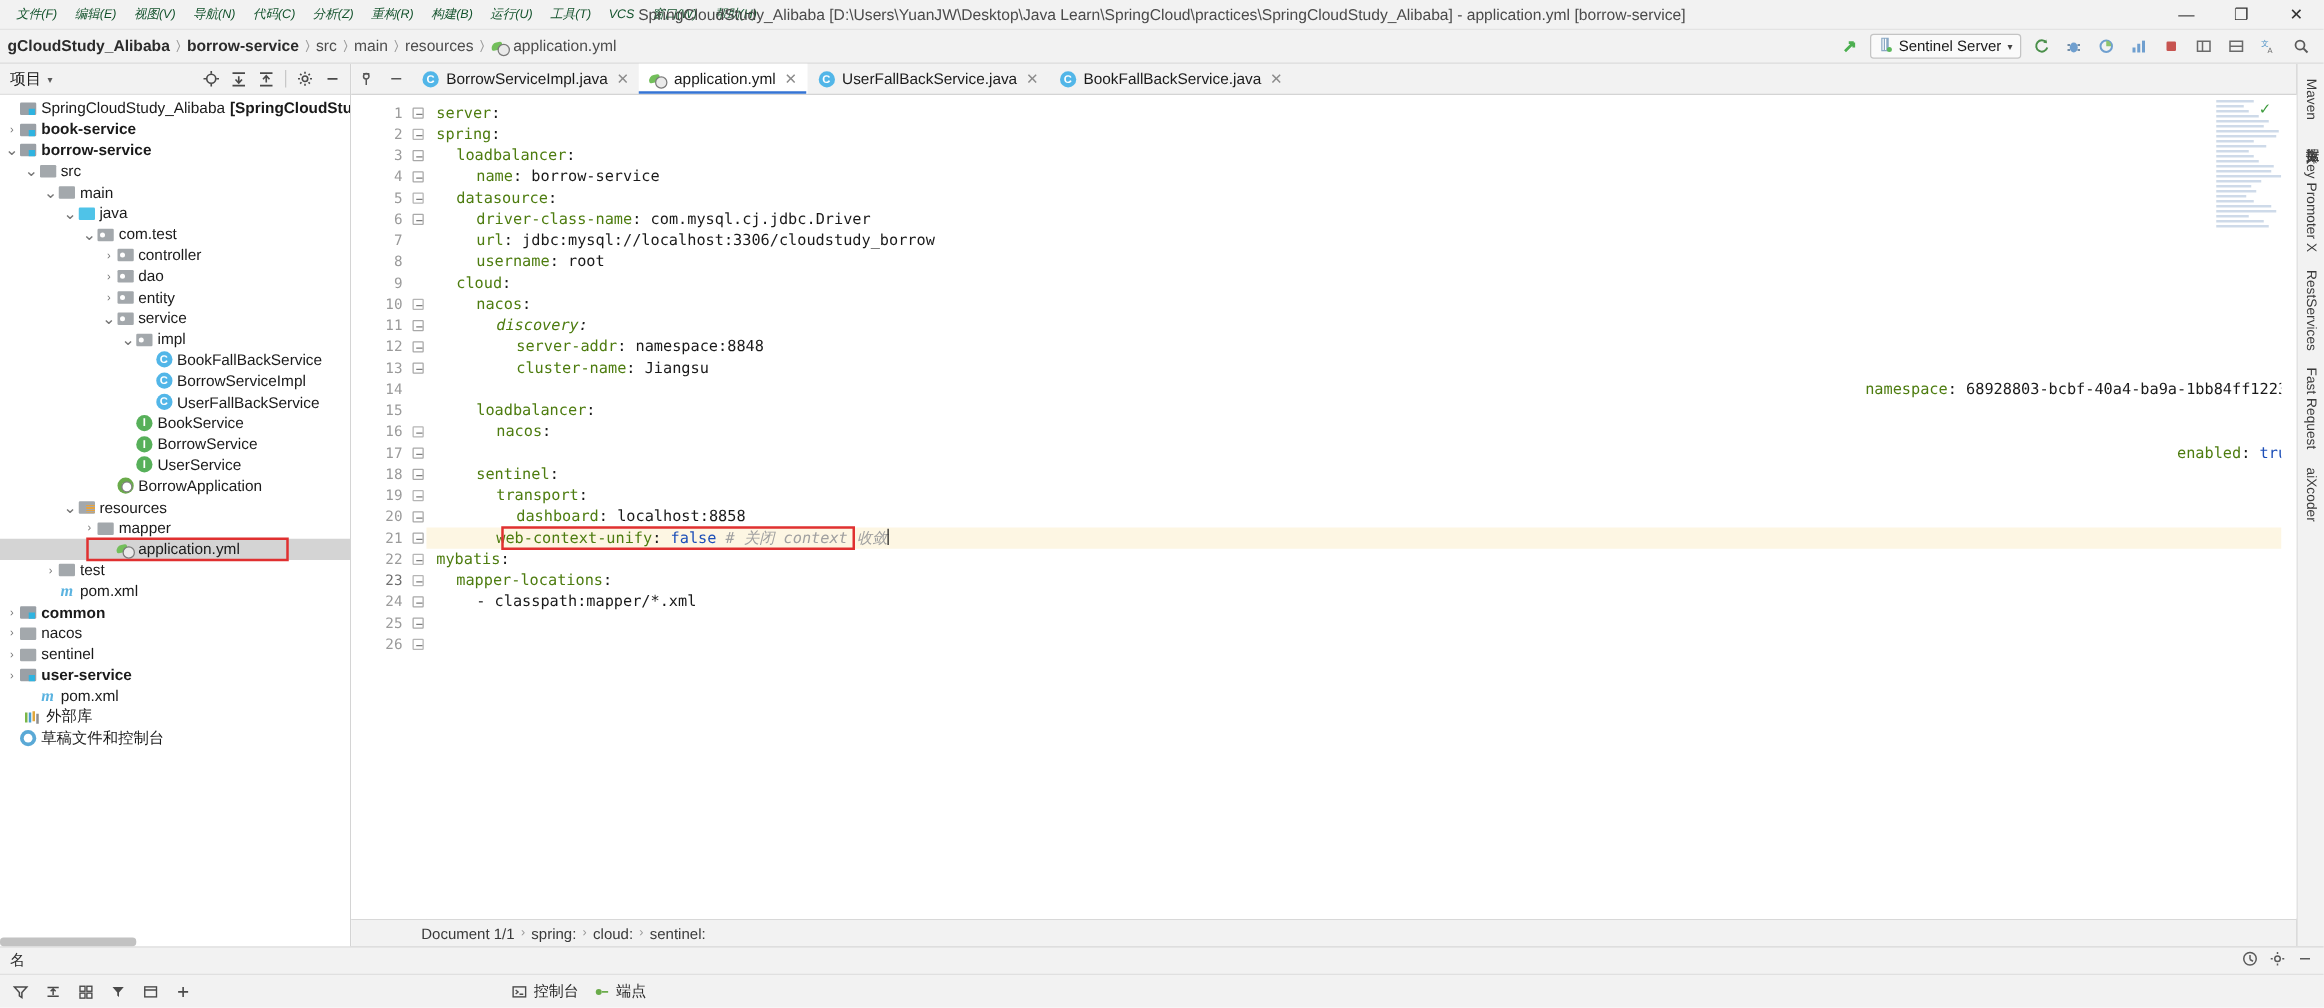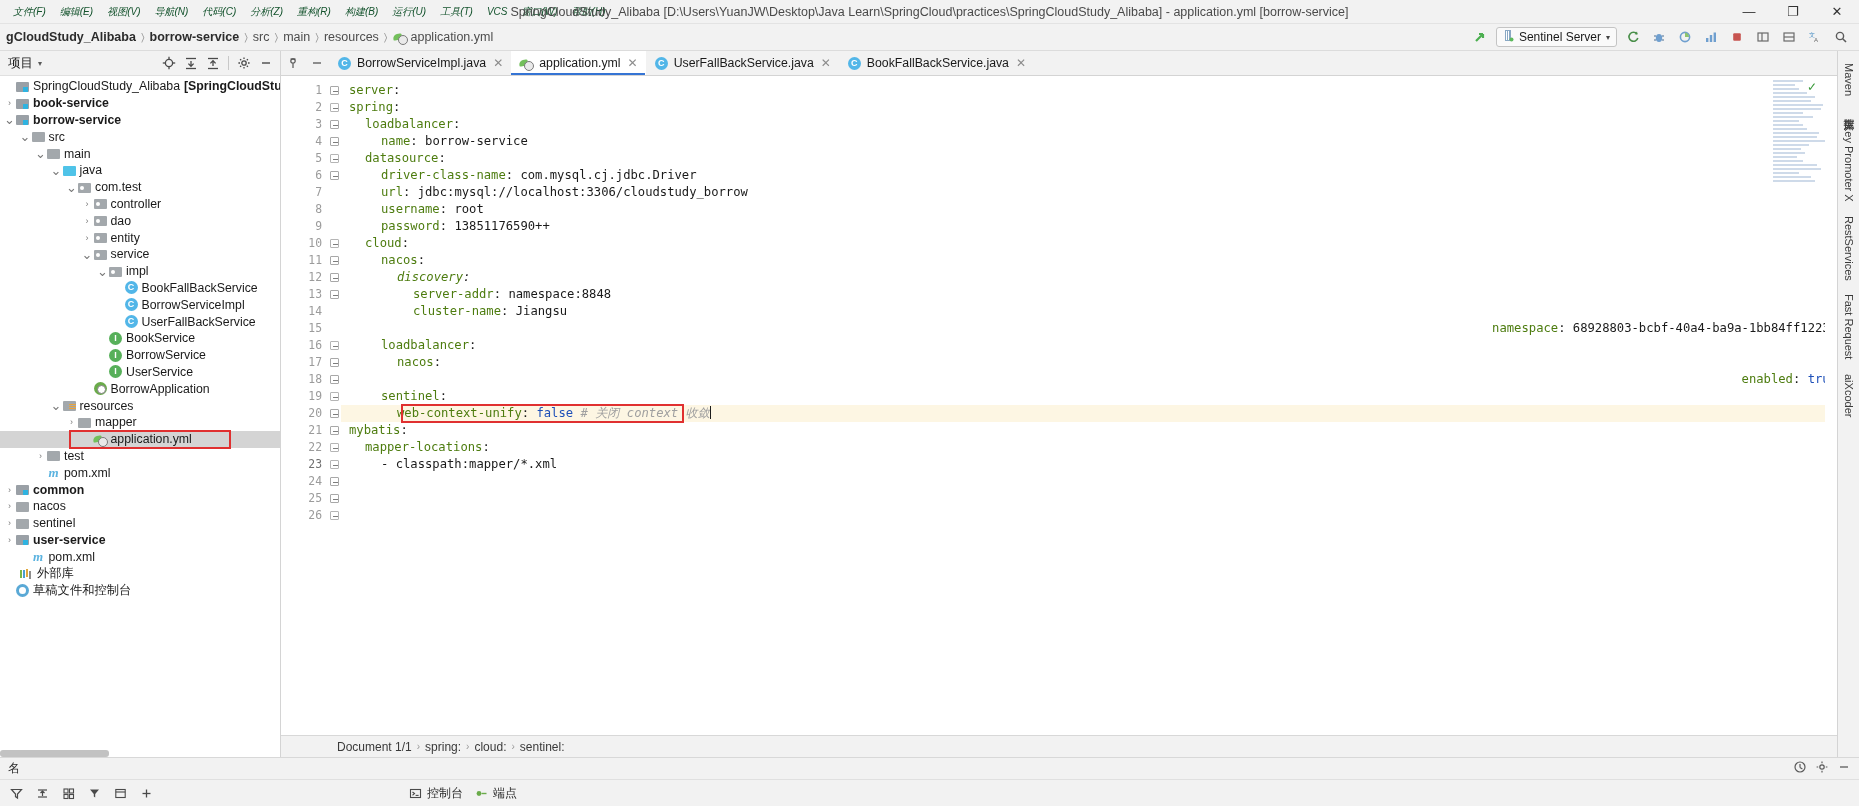--- a/index.html
+++ b/index.html
@@ -772,31 +772,32 @@
           </div>
         <div class="code" id="code">
             <div class="cline" style="position: relative;"><span style="padding-left: 0px;"><span class="k">server</span><span>:</span></span></div>
             <div class="cline" style="position: relative;"><span style="padding-left: 0px;"><span class="k">spring</span><span>:</span></span></div>
             <div class="cline" style="position: relative;"><span style="padding-left: 16px;"><span class="k">loadbalancer</span><span>:</span></span></div>
             <div class="cline" style="position: relative;"><span style="padding-left: 32px;"><span class="k">name</span><span>:</span><span class="v"> borrow-service</span></span></div>
             <div class="cline" style="position: relative;"><span style="padding-left: 16px;"><span class="k">datasource</span><span>:</span></span></div>
             <div class="cline" style="position: relative;"><span style="padding-left: 32px;"><span class="k">driver-class-name</span><span>:</span><span class="v"> com.mysql.cj.jdbc.Driver</span></span></div>
             <div class="cline" style="position: relative;"><span style="padding-left: 32px;"><span class="k">url</span><span>:</span><span class="v"> jdbc:mysql://localhost:3306/cloudstudy_borrow</span></span></div>
             <div class="cline" style="position: relative;"><span style="padding-left: 32px;"><span class="k">username</span><span>:</span><span class="v"> root</span></span></div>
-            <div class="cline" style="position: relative;"><span style="padding-left: 32px;"><span class="k">password</span><span>:</span><span class="v"> 13851176590++</span></span></div>
             <div class="cline" style="position: relative;"><span style="padding-left: 16px;"><span class="k">cloud</span><span>:</span></span></div>
             <div class="cline" style="position: relative;"><span style="padding-left: 32px;"><span class="k">nacos</span><span>:</span></span></div>
             <div class="cline" style="position: relative; font-style: italic;"><span style="padding-left: 48px;"><span class="k">discovery</span><span>:</span></span></div>
             <div class="cline" style="position: relative;"><span style="padding-left: 64px;"><span class="k">server-addr</span><span>:</span><span class="v"> namespace:8848</span></span></div>
             <div class="cline" style="position: relative;"><span style="padding-left: 64px;"><span class="k">cluster-name</span><span>:</span><span class="v"> Jiangsu</span></span></div>
             <div class="cline" style="position: relative; text-align: right;"><span style="padding-left: 64px;"><span class="k">namespace</span><span>:</span><span class="v"> 68928803-bcbf-40a4-ba9a-1bb84ff12238</span></span></div>
             <div class="cline" style="position: relative;"><span style="padding-left: 32px;"><span class="k">loadbalancer</span><span>:</span></span></div>
             <div class="cline" style="position: relative;"><span style="padding-left: 48px;"><span class="k">nacos</span><span>:</span></span></div>
             <div class="cline" style="position: relative; text-align: right;"><span style="padding-left: 64px;"><span class="k">enabled</span><span>:</span><span class="bool"> true</span></span></div>
             <div class="cline" style="position: relative;"><span style="padding-left: 32px;"><span class="k">sentinel</span><span>:</span></span></div>
+            <div class="cline" style="position: relative;"><span style="padding-left: 48px;"><span class="k">transport</span><span>:</span></span></div>
+            <div class="cline" style="position: relative;"><span style="padding-left: 64px;"><span class="k">dashboard</span><span>:</span><span class="v"> localhost:8858</span></span></div>
             <div class="cline hl" style="position: relative;"><span style="padding-left: 48px;"><span class="k">web-context-unify</span><span>:</span><span class="bool"> false</span><span class="cmt"> # 关闭 context 收敛</span><span class="caret-bar"></span></span><span style="position: absolute; left: 60px; top: -1px; width: 283px; height: 19px; border: 2px solid rgb(224, 48, 48); pointer-events: none;"></span></div>
             <div class="cline" style="position: relative;"><span style="padding-left: 0px;"><span class="k">mybatis</span><span>:</span></span></div>
             <div class="cline" style="position: relative;"><span style="padding-left: 16px;"><span class="k">mapper-locations</span><span>:</span></span></div>
             <div class="cline" style="position: relative;"><span style="padding-left: 32px;"><span class="v">- classpath:mapper/*.xml</span></span></div>
           </div>
         <div class="check-mark">✓</div>
         <div class="mini-map" id="minimap">
             <div class="mm-line" style="width: 30px;"></div>
             <div class="mm-line" style="width: 22px;"></div>
             <div class="mm-line" style="width: 26px;"></div>

